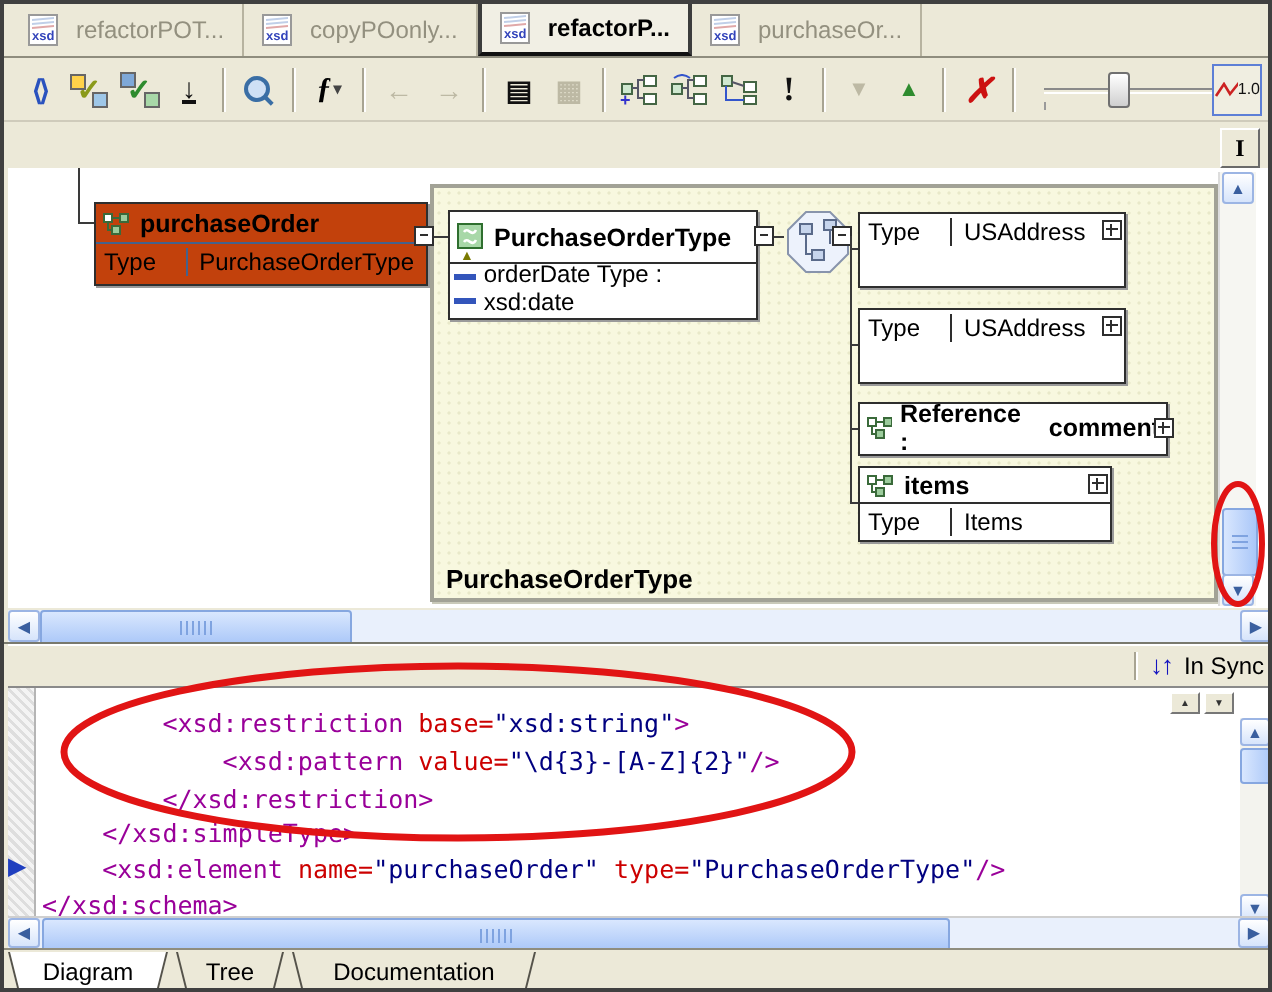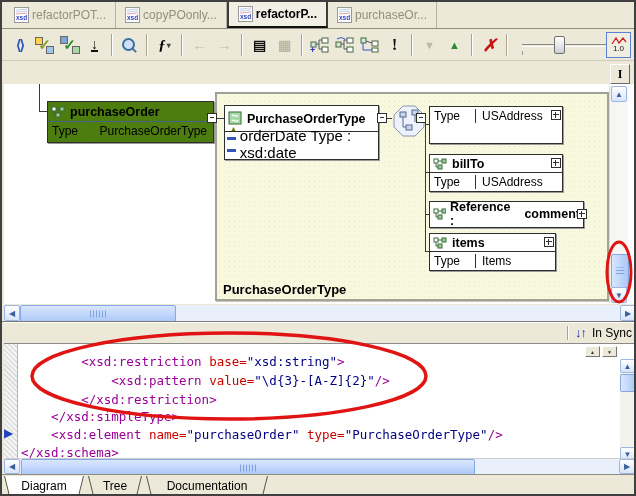--- a/index.html
+++ b/index.html
@@ -1,21 +1,21 @@
 <!DOCTYPE html>
 <html><head>
 <meta charset="utf-8">
 <style>
   html,body{margin:0;padding:0;background:#d4d0c8}
   #app{position:relative;width:636px;height:496px;box-sizing:border-box;background:#ece9d8;
        font-family:"Liberation Sans",sans-serif;border:2px solid #404040;overflow:hidden}
   
   .tabbar{position:absolute;left:0;top:0;width:100%;height:27px;display:flex;align-items:stretch;
           padding-left:3px;border-bottom:1px solid #8f8d7e;background:#ece9d8;box-sizing:border-box}
-  .doctab{display:flex;align-items:center;gap:3px;padding:0 9px;font-size:12px;color:#93907f;
+  .doctab{display:flex;align-items:center;gap:9px;padding:0 9px;font-size:12px;color:#93907f;
           border-right:1px solid #b7b3a0;white-space:nowrap}
   .doctab.active{color:#000;font-weight:bold;background:#f1efe4;border-left:2px solid #3c3c3c;
           border-right:2px solid #3c3c3c;border-bottom:2px solid #111}
   
   .toolbar{position:absolute;left:0;top:28px;width:100%;height:31px;display:flex;align-items:center;
            padding-left:5px;box-sizing:border-box;border-bottom:1px solid #cfcbbb}
   .tbtn{width:25px;height:24px;display:flex;align-items:center;justify-content:center;font-size:14px;position:relative}
   .tsep{width:0;height:22px;border-left:1px solid #a8a492;border-right:1px solid #fefefe;margin:0 4px}
   .g-blue{color:#2a52be;font-weight:bold;letter-spacing:-2px}
   .g-grn{color:#2e8b2e;font-weight:bold;font-size:15px}
@@ -33,56 +33,56 @@
               transform:rotate(45deg)}
   .fnwrap{font-family:"Liberation Serif",serif;font-style:italic;font-weight:bold;font-size:15px}
   .caret{font-size:8px;color:#444;margin-left:1px;vertical-align:2px;font-style:normal}
   .zoomslider{position:relative;width:112px;height:22px;margin-left:6px}
   .zoomslider .track{position:absolute;left:4px;right:4px;top:10px;height:1px;border-top:1px solid #8a8a8a;
                      border-bottom:1px solid #fff}
   .zoomslider .tick{position:absolute;bottom:1px;width:1px;height:4px;background:#9a9a9a}
   .sl-thumb{position:absolute;left:36px;top:2px;width:9px;height:16px;background:linear-gradient(#ffffff,#cfcfcf);
             border:1px solid #707070;border-radius:2px}
   .zoombtn{position:absolute;right:3px;top:30px;width:25px;height:26px;border:1px solid #5d7fd6;
-           background:#f0eee1;display:flex;flex-direction:column;align-items:center;justify-content:center;
+           background:#f0eee1;display:flex;flex-direction:row;align-items:center;justify-content:center;
            font-size:8px;line-height:8px;color:#111;box-sizing:border-box}
   
   .titlebar{position:absolute;left:2px;top:61px;width:606px;height:20px;background:#fbfaf5;
             border:1px solid;border-color:#8a8a8a #ffffff #ffffff #8a8a8a;font-size:12px;
             display:flex;align-items:center;padding:0 5px;box-sizing:border-box}
   .splitbtn{position:absolute;right:4px;top:62px;width:18px;height:18px;background:#ece9d8;
             border:1px solid;border-color:#fff #6a6a6a #6a6a6a #fff;font-family:"Liberation Serif",serif;
             font-weight:bold;font-size:12px;display:flex;align-items:center;justify-content:center}
   
   .diagram{position:absolute;left:2px;top:82px;width:632px;height:220px;background:#fff;overflow:hidden}
   .ln{position:absolute;background:#3a3a3a}
   .ybox{position:absolute;left:211px;top:8px;width:390px;height:205px;background:#f8f8df;
         border:2px solid #a2a296;box-shadow:1px 1px 0 #c9c9b9;
         background-image:radial-gradient(circle,#e9e9c9 0.7px,transparent 0.9px);background-size:5px 5px}
   .ylabel{position:absolute;left:6px;bottom:2px;font-weight:bold;font-size:13px;color:#000}
   .node{position:absolute;border:1px solid #2e2e2e;box-shadow:1px 1px 0 #9a9a9a;font-size:12px}
   .node .hd{display:flex;align-items:center;gap:4px;padding:0 3px;font-weight:bold;font-size:12.5px;height:20px;box-sizing:border-box}
   .node .row{display:flex;align-items:center;height:18px;box-sizing:border-box}
   .row .lab{width:46px;padding:0 4px;box-sizing:border-box}
   .row .val{padding:0 6px}
-  .blue{background:#4d7c0f}
+  .blue{background:#c2410c}
   .blue .hd{border-bottom:1px solid #44628c}
   .blue .lab{border-right:1px solid #44628c}
   .white{background:#fff}
   .white .hd{border-bottom:1px solid #2e2e2e;height:18px}
   .white .lab{border-right:1px solid #2e2e2e}
   .joint{position:absolute;width:10px;height:10px;background:#fff;border:1px solid #2e2e2e;box-sizing:border-box}
   .joint::before{content:"";position:absolute;left:2px;right:2px;top:3px;height:1px;background:#2e2e2e}
   .plusbox{position:absolute;width:10px;height:10px;background:#fff;border:1px solid #2e2e2e;box-sizing:border-box}
   .plusbox::before{content:"";position:absolute;left:1px;right:1px;top:3px;height:1px;background:#2e2e2e}
   .plusbox::after{content:"";position:absolute;top:1px;bottom:1px;left:3px;width:1px;background:#2e2e2e}
   .attrbars{width:11px;height:9px;border-top:3px solid #3355bb;border-bottom:3px solid #3355bb;margin:0 4px 0 2px}
   .tri{position:absolute;left:5px;top:19px;font-size:7px;color:#7a7a00}
   .ctbox .hd{height:26px;border-bottom:1px solid #2e2e2e}
-  .ctbox .crow{display:flex;align-items:center;height:24px;font-size:15px}
+  .ctbox .crow{display:flex;align-items:center;height:24px;font-size:12px}
   
   .sbtn{background:linear-gradient(#ffffff,#d6e4fb);border:1px solid #9cb5e4;border-radius:2px;color:#3a5f9f;
         font-size:8px;display:flex;align-items:center;justify-content:center;box-sizing:border-box}
   .sthumb{background:linear-gradient(90deg,#d9e7fe,#aac7f8);border:1px solid #86a7e0;border-radius:2px;position:relative}
   .sthumb.horiz{background:linear-gradient(#d9e7fe,#aac7f8)}
   .sthumb .grip{position:absolute;left:50%;top:50%;transform:translate(-50%,-50%)}
   .grip.v{width:8px;height:7px;background:repeating-linear-gradient(#7fa3e0 0 1px,transparent 1px 3px)}
   .grip.h{width:16px;height:7px;background:repeating-linear-gradient(90deg,#7fa3e0 0 1px,transparent 1px 3px)}
   .vsb{position:absolute;left:605px;top:2px;width:18px;height:217px;background:#f6f6f2;border-left:1px solid #ddd}
   .hsb{position:absolute;left:2px;top:303px;width:632px;height:16px;background:#e9f0fc}
@@ -334,30 +334,20 @@
 
     <div class="node white" style="left:425px;top:22px;width:132px;height:36px">
       <div class="plusbox" style="right:1px;top:3px"></div>
       <div class="row">
         <span class="lab">Type</span>
         <span class="val">USAddress</span>
       </div>
     </div>
 
     <div class="node white" style="left:425px;top:70px;width:132px;height:36px">
-      <div class="hd">
-        <svg width="15" height="12">
-            <rect x="1" y="1" width="4" height="4" fill="#fff" stroke="#3a6a3a"></rect>
-            <rect x="9" y="1" width="4" height="4" fill="#9ccc9c" stroke="#3a6a3a"></rect>
-            <rect x="5" y="7" width="4" height="4" fill="#9ccc9c" stroke="#3a6a3a"></rect>
-            <line x1="5" y1="3" x2="9" y2="3" stroke="#3a6a3a"></line>
-            <polyline points="3,5 3,9 5,9" fill="none" stroke="#3a6a3a"></polyline>
-          </svg>
-        <span>billTo</span>
-      </div>
       <div class="plusbox" style="right:1px;top:3px"></div>
       <div class="row">
         <span class="lab">Type</span>
         <span class="val">USAddress</span>
       </div>
     </div>
 
     <div class="node white" style="left:425px;top:117px;width:153px;height:25px">
       <div class="hd" style="height:23px;border-bottom:none">
         <svg width="15" height="12">

